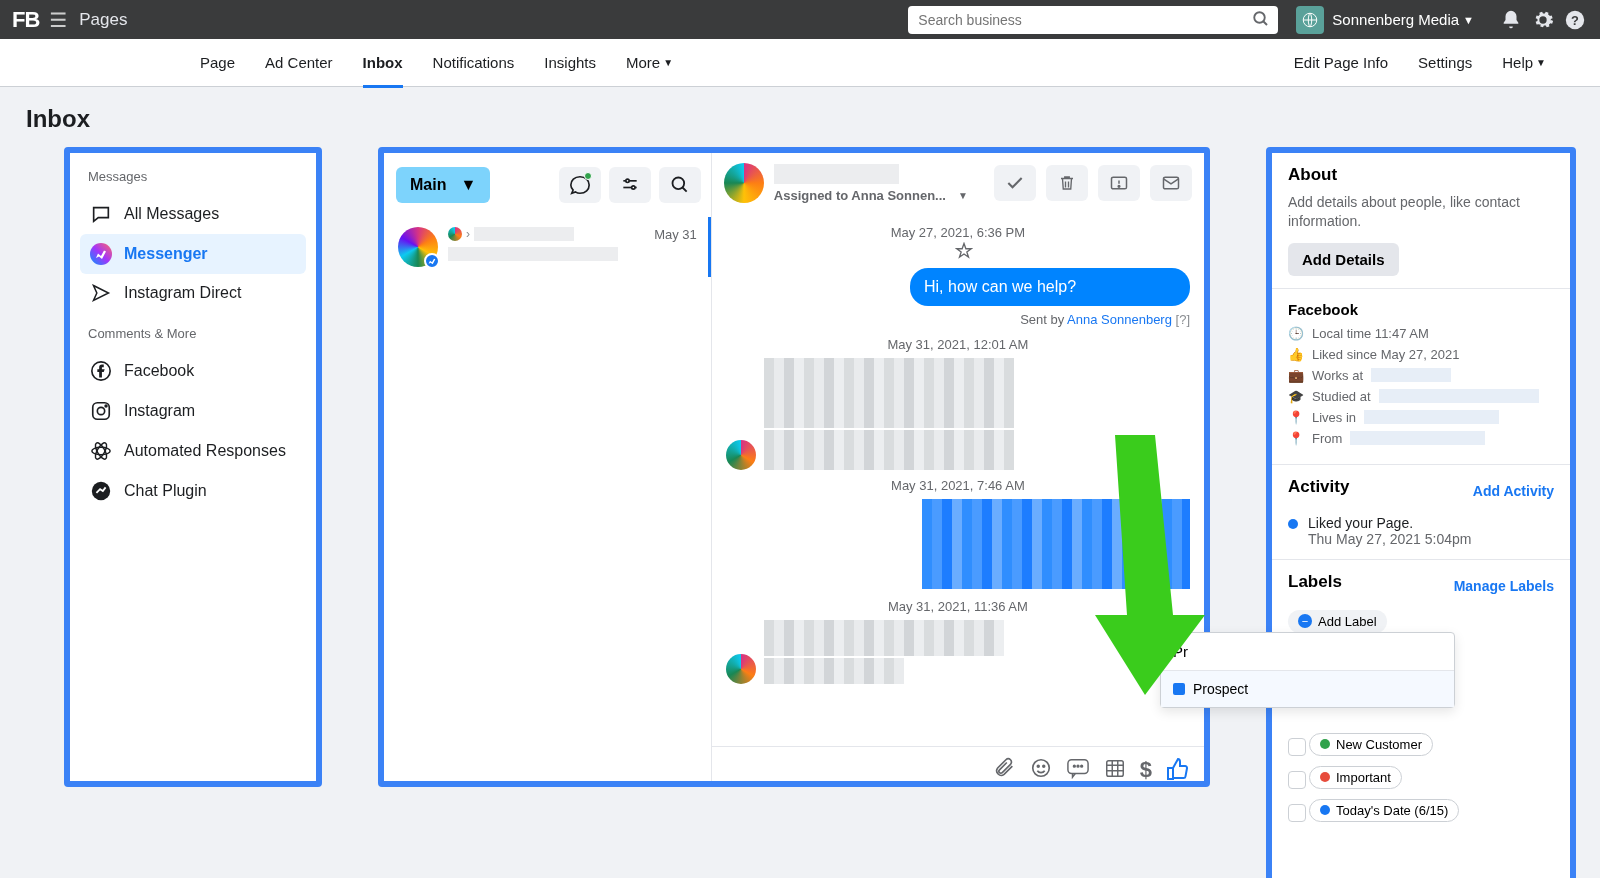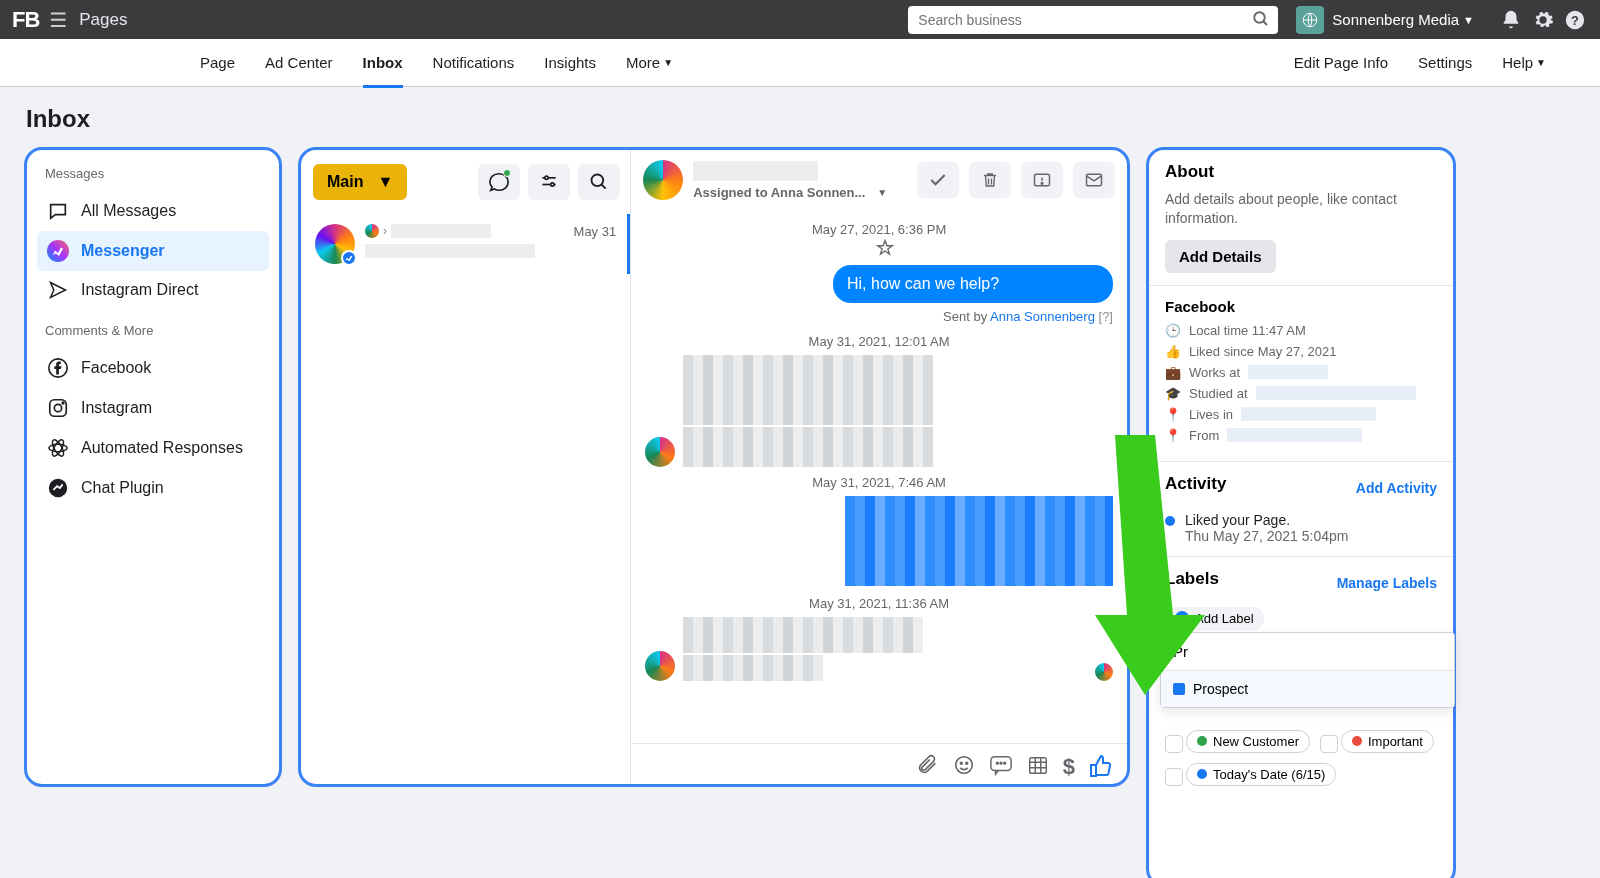--- a/index.html
+++ b/index.html
@@ -27,35 +27,35 @@
 .secnav .tab.active::after { content: ''; position: absolute; bottom: -1px; left: 0; right: 0; height: 3px; background: #1877f2; }
 .secnav .more-caret { font-size:10px; margin-left:3px;}
 .secnav .navspacer { flex: 1; }
 
 
 .page-head { padding: 18px 0 14px 26px; }
 .page-head h1 { font-size: 24px; font-weight: 700; color: #1c1e21; }
 
 
 .main { display: flex; padding: 0 0 0 24px; gap: 16px; height: 760px;}
-.panel { background: #fff; border: 3px solid #3b82f6; border-radius: 18px; }
+.panel { background: #fff; border: 6px solid #3b82f6; border-radius: 4px; margin-left: 40px; }
 
 
 .left { width: 258px; padding: 16px 10px; height: 640px;}
 .left .section-title { font-size: 13px; color: #65676b; font-weight: 400; padding: 0 8px 10px; }
 .left .item { display: flex; align-items: center; gap: 12px; padding: 9px 10px; border-radius: 6px; font-size: 16px; color: #1c1e21; cursor:pointer;}
 .left .item.active { background: #e7f3ff; color: #1877f2; font-weight: 700; }
 .left .item .icn { width: 22px; display: flex; justify-content: center; color: #1c1e21; }
 .left .item.active .icn { color: #1877f2; }
 .left .item.active .icn.messenger-wrap{ background: linear-gradient(45deg,#0695ff,#a334fa,#ff6968); width:22px;height:22px;border-radius:50%; color:#fff;display:flex;align-items:center;justify-content:center;}
 
 
 .midlist { width: 332px; height: 640px; display:flex; flex-direction:column;}
 .midlist .toolbar { display: flex; align-items: center; padding: 14px 10px 14px 12px; gap:8px;}
-.midlist .main-dd { background: #eab308; border-radius: 6px; height: 36px; padding: 0 14px; display: flex; align-items: center; font-size: 16px; font-weight:600; gap: 14px; cursor:pointer;}
+.midlist .main-dd { background: #7dd3fc; border-radius: 6px; height: 36px; padding: 0 14px; display: flex; align-items: center; font-size: 16px; font-weight:600; gap: 14px; cursor:pointer;}
 .midlist .tbspacer{flex:1;}
 .midlist .tb-btn { background: #f0f2f5; width: 42px; height: 36px; border-radius: 6px; display:flex;align-items:center;justify-content:center; position:relative; cursor:pointer;}
 .midlist .tb-btn .dot{position:absolute; top:5px; right:9px; width:8px;height:8px;border-radius:50%;background:#31a24c;border:1px solid #fff;}
 .midlist .convo { display: flex; padding: 10px 14px; gap: 10px; background:#fff; position:relative;}
 .midlist .convo.active::before{content:'';position:absolute;right:0;top:0;bottom:0;width:3px;background:#1877f2;}
 .midlist .avatar { width: 40px; height: 40px; border-radius: 50%; background: conic-gradient(#d63384,#fd7e14,#ffc107,#198754,#0dcaf0,#6610f2,#d63384); position:relative;}
 .midlist .avatar .badge{position:absolute;bottom:-2px;right:-2px;width:16px;height:16px;border-radius:50%;background:#1877f2;border:2px solid #fff;display:flex;align-items:center;justify-content:center;}
 .midlist .convo-mid{flex:1;}
 .midlist .convo-mid .toprow{display:flex;align-items:center;gap:4px;}
 .midlist .convo-mid .mini-av{width:14px;height:14px;border-radius:50%;background:conic-gradient(#d63384,#fd7e14,#198754,#0dcaf0);}

